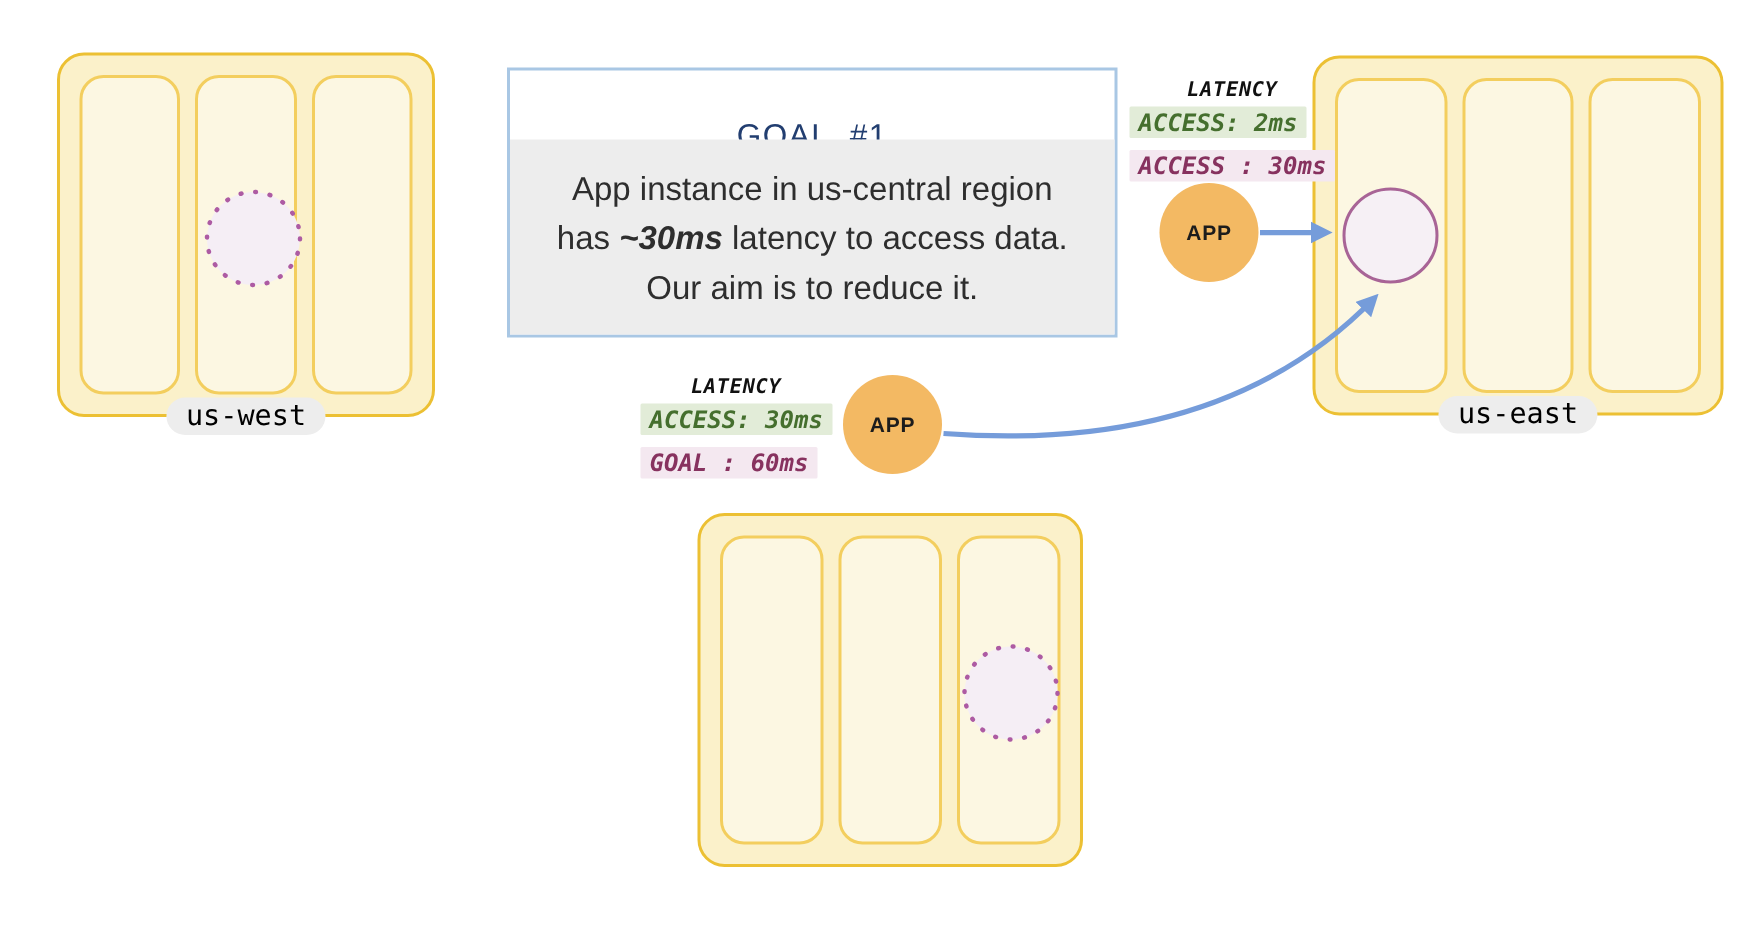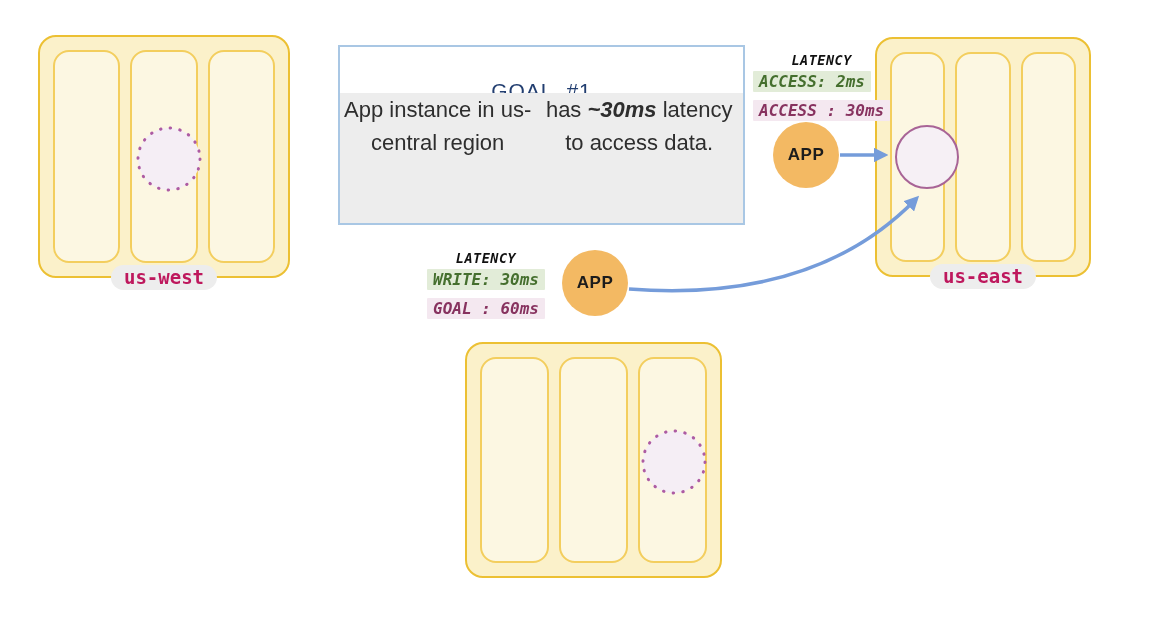--- a/index.html
+++ b/index.html
@@ -12,28 +12,28 @@
   .region {
     position:absolute; box-sizing:border-box;
     background:var(--region-fill); border:2.5px solid var(--region-border);
     border-radius:18px; display:flex; gap:10px; padding:13px;
   }
   .zone {
     flex:1; background:var(--zone-fill);
     border:2px solid var(--zone-border); border-radius:16px;
   }
   #region-us-west    { left:38px;  top:35px;  width:252px; height:243px; }
-  #region-us-east    { left:875px; top:37px;  width:216px; height:240px; }
+  #region-us-east    { left:875px; top:37px;  width:274px; height:240px; }
   #region-us-central { left:465px; top:342px; width:257px; height:236px; }
 
   .region-label {
     position:absolute; left:50%; bottom:-14px; transform:translateX(-50%);
     background:var(--label-bg); border-radius:16px; padding:1px 13px 2px;
-    font-family:"DejaVu Sans Mono", monospace; font-weight:bold;
-    font-size:19px; color:#be185d; white-space:nowrap; z-index:3;
+    font-family:"DejaVu Sans Mono", monospace; font-weight:normal;
+    font-size:19px; color:#000000; white-space:nowrap; z-index:3;
   }
 
   
   .marker-dotted { position:absolute; }
   #marker-west    { left:95px;  top:88px; }
   #marker-central { left:173px; top:84px; }
   .dotted-shape {
     fill:var(--dot-fill); stroke:var(--dot-color);
     stroke-width:3; stroke-dasharray:0.5 9.3; stroke-linecap:round;
   }
@@ -50,21 +50,21 @@
     z-index:2;
   }
   .goal-header { height:46px; display:flex; align-items:center; justify-content:center; }
   .goal-title {
     font-size:21px; font-weight:normal; color:var(--goal-title);
     letter-spacing:1px; white-space:pre;margin-top:41px;
   }
   .goal-body {
     position:absolute; top:46px; left:0; right:0; bottom:0;
     background:var(--goal-body-bg);
-    display:flex; justify-content:center;
+    display:flex; flex-direction:column; justify-content:center;
     text-align:center; font-size:22px; line-height:33px; color:#2e2e2e;
   }
   .goal-em { font-weight:bold; font-style:italic;text-align:center; }
 
   
   .latency {
     position:absolute; z-index:2;
     font-family:"DejaVu Sans Mono", monospace; font-weight:bold;font-style:italic;
   }
   #latency-east    { left:753px; top:52px; }
@@ -77,21 +77,21 @@
     font-size:16px; line-height:21px; padding:0 6px; margin-bottom:8px;
     width:fit-content; white-space:pre; border-radius:1px;
   }
   .badge-green { background:var(--green-bg); color:var(--green-text); }
   .badge-pink  { background:var(--pink-bg);  color:var(--pink-text); }
 
   
   .app {
     position:absolute; width:66px; height:66px; border-radius:50%;
     background:var(--app-fill); display:flex; align-items:center; justify-content:center;
-    font-weight:bold; font-size:17px; letter-spacing:0.5px; color:#1c1c1c; z-index:6;
+    font-weight:bold; font-size:14px; letter-spacing:0.5px; color:#1c1c1c; z-index:6;
   }
   #app-east    { left:773px; top:122px; }
   #app-central { left:562px; top:250px; }
 
   
   svg.overlay { position:absolute; left:0; top:0; z-index:5; pointer-events:none; }
   .arrow { stroke:var(--arrow); stroke-width:3.5; fill:none; }
   .arrowhead { fill:var(--arrow); }
 </style>
 </head>
@@ -126,32 +126,33 @@
     </svg>
   </div>
 
   <div class="goal">
     <div class="goal-header">
       <span class="goal-title">GOAL  #1</span>
     </div>
     <div class="goal-body">
       <div>App instance in us-central region</div>
       <div><span>has </span><span class="goal-em">~30ms</span><span> latency to access data.</span></div>
+      <div>Our aim is to reduce it.</div>
     </div>
   </div>
 
   <div class="latency" id="latency-east">
     <div class="latency-title">LATENCY</div>
     <div class="badge badge-green">ACCESS: 2ms</div>
     <div class="badge badge-pink">ACCESS : 30ms</div>
   </div>
 
   <div class="latency" id="latency-central">
     <div class="latency-title">LATENCY</div>
-    <div class="badge badge-green">WRITE: 30ms</div>
+    <div class="badge badge-green">ACCESS: 30ms</div>
     <div class="badge badge-pink">GOAL : 60ms</div>
   </div>
 
   <svg class="overlay" width="1175" height="622">
     <defs>
       <marker id="ah" viewBox="0 0 10 10" refX="7" refY="5" markerWidth="4.2" markerHeight="4.2" orient="auto-start-reverse">
         <path d="M0 0 L10 5 L0 10 z" class="arrowhead"></path>
       </marker>
     </defs>
     <path class="arrow" d="M840 155 L884 155" marker-end="url(#ah)"></path>

